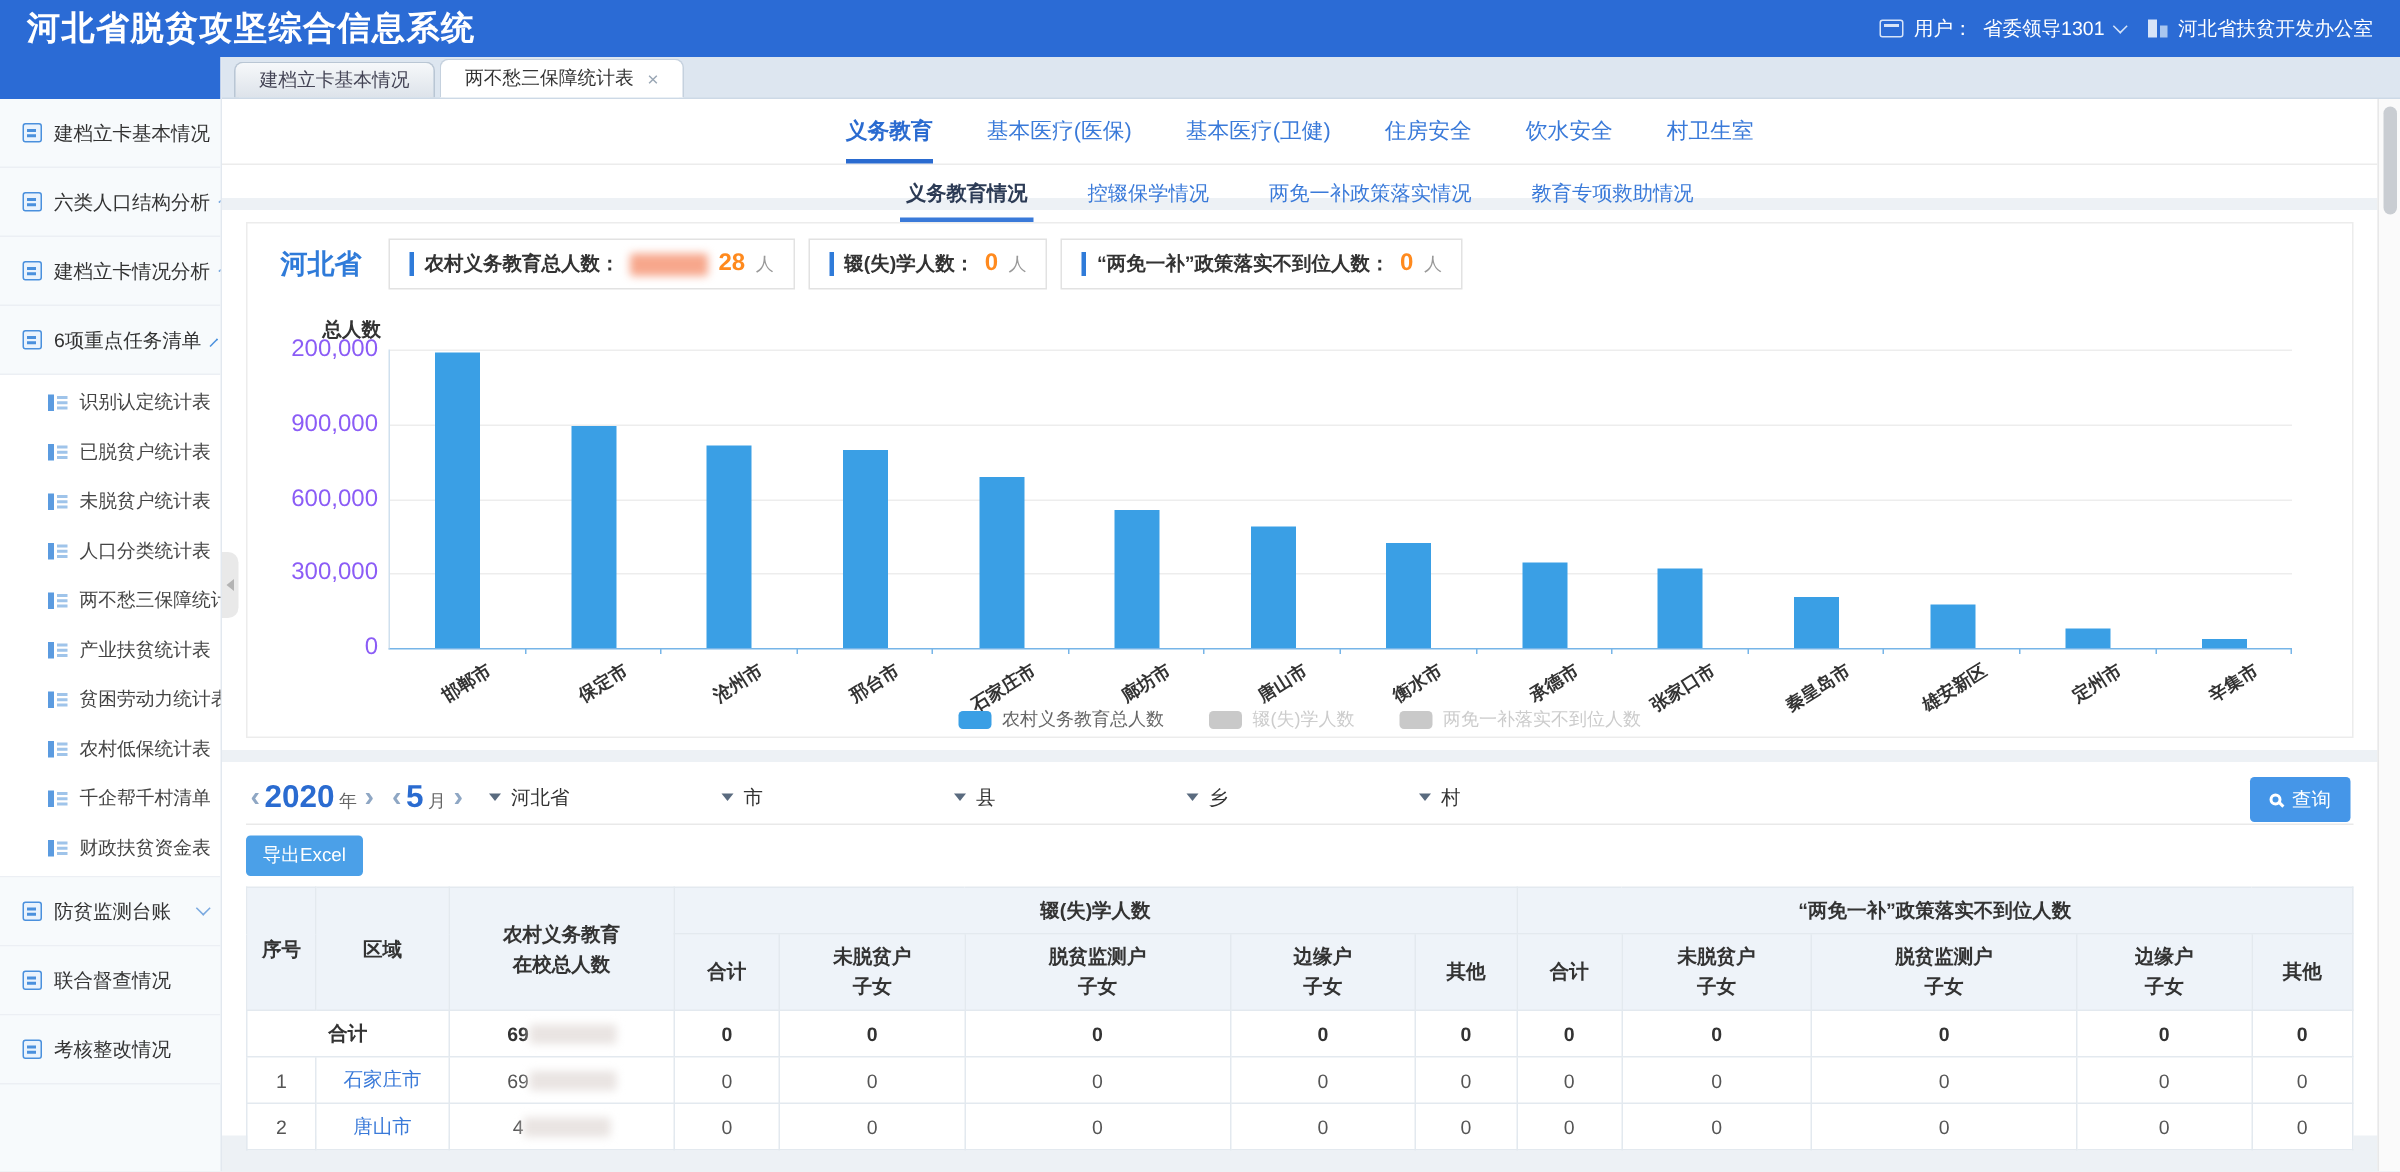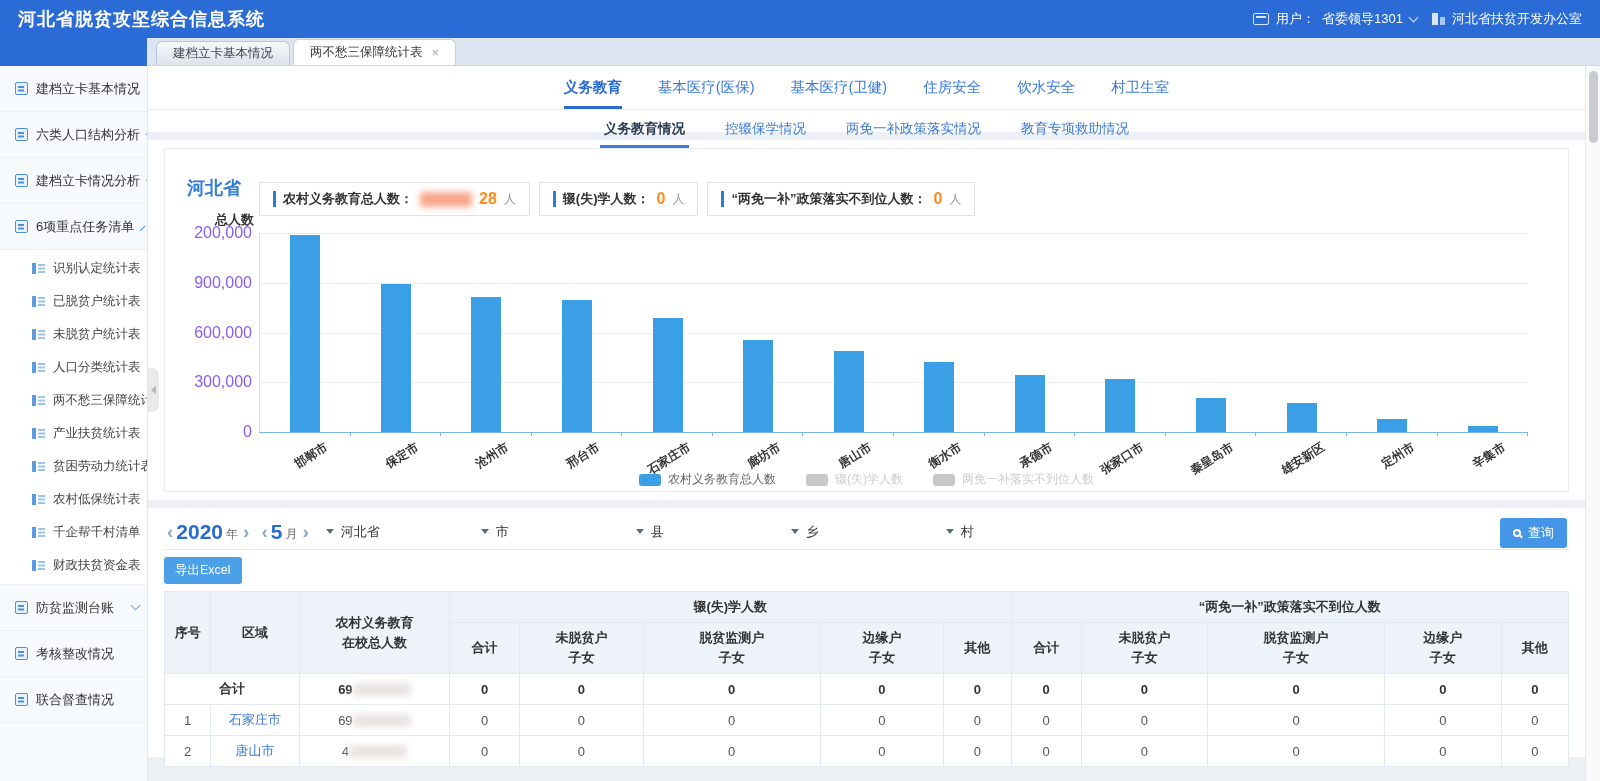--- a/index.html
+++ b/index.html
@@ -2,21 +2,21 @@
 <html><head>
 <meta charset="utf-8">
 <style>
   * { margin:0; padding:0; box-sizing:border-box; }
   html,body { width:1600px; height:781px; overflow:hidden; background:#edf1f5;
     font-family:"Liberation Sans","DejaVu Sans",sans-serif; font-size:13px; color:#333; }
 
   
   .topbar { height:38px; background:#2b6bd5; display:flex; align-items:center;
     justify-content:space-between; padding:0 18px; color:#fff; }
-  .app-title { font-size:18px; font-weight:bold; letter-spacing:1px; }
+  .app-title { font-size:22px; font-weight:bold; letter-spacing:1px; }
   .topbar-right { display:flex; align-items:center; gap:7px; font-size:13px; }
   .ic-user-card { width:16px; height:12px; border:1.4px solid #d7e4f8; border-radius:2px; position:relative; }
   .ic-user-card::before { content:''; position:absolute; left:2px; top:2px; right:2px; height:2px; background:#d7e4f8; }
   .ic-building { width:13px; height:12px; position:relative; }
   .ic-building::before { content:''; position:absolute; left:0; bottom:0; width:6px; height:12px; background:#d7e4f8; }
   .ic-building::after  { content:''; position:absolute; right:0; bottom:0; width:5px; height:8px;  background:#a9c6ef; }
   .chev { width:7px; height:7px; border-right:1.6px solid #d7e4f8; border-bottom:1.6px solid #d7e4f8;
     transform:rotate(45deg); display:inline-block; margin-top:-3px; }
 
   
@@ -55,21 +55,21 @@
   .mtab.active { color:#2a6bd0; font-weight:bold; border-bottom-color:#2a6bd0; }
   .sub-tabs { display:flex; justify-content:center; align-items:stretch; gap:32px; height:38px; }
   .stab { font-size:13.5px; color:#3a7ad9; display:flex; align-items:center; cursor:pointer; border-bottom:3px solid transparent; padding:2px 4px 0; }
   .stab.active { color:#2c3b55; font-weight:bold; border-bottom-color:#3a7ad9; }
 
   
   .card-chart { margin-top:8px; height:360px; padding:8px 16px; }
   .panel { border:1px solid #ececec; height:344px; position:relative; padding:10px 14px; }
   .stats-row { display:flex; align-items:center; }
   .region { font-size:18px; font-weight:bold; color:#2f7bd9; margin:0 18px 0 8px; }
-  .stat-box { display:flex; align-items:center; gap:7px; border:1px solid #e2e2e2; height:34px; padding:12px 13px; margin-right:9px; background:#fff;margin-top:23px; }
+  .stat-box { display:flex; align-items:center; gap:7px; border:1px solid #e2e2e2; height:34px; padding:12px 13px; margin-right:9px; background:#fff; }
   .stat-bar { width:3px; height:16px; background:#2f7bd9; flex:none; }
   .stat-label { font-weight:bold; font-size:13px; color:#333; white-space:nowrap; }
   .stat-value { color:#ff8a1e; font-weight:bold; font-size:16px; }
   .stat-suffix { color:#999; font-size:12px; }
   .redact { display:inline-block; vertical-align:-2px; border-radius:2px; filter:blur(3px); }
   .redact.orange { width:52px; height:15px; background:#f7a78c; }
   .redact.gray { width:58px; height:13px; background:#e9e4e2; }
 
   .chart-area { position:absolute; left:14px; right:14px; top:62px; bottom:6px; }
   .y-title { position:absolute; left:36px; top:0; font-size:13px; font-weight:bold; color:#333; }
@@ -198,25 +198,25 @@
             <span>财政扶贫资金表</span>
           </div>
         </div>
         <div class="side-item">
           <span class="ic-doc"></span>
           <span class="lbl">防贫监测台账</span>
           <span class="chev-b down"></span>
         </div>
         <div class="side-item">
           <span class="ic-doc"></span>
+          <span class="lbl">联合督查情况</span>
+        </div>
+        <div class="side-item">
+          <span class="ic-doc"></span>
           <span class="lbl">考核整改情况</span>
-        </div>
-        <div class="side-item">
-          <span class="ic-doc"></span>
-          <span class="lbl">联合督查情况</span>
         </div>
       </div>
   </aside>
 
   <section class="content">
     <div class="tabstrip">
       <div id="window-tabs" style="display:flex; gap:3px; align-items:flex-end;">
           <div class="wtab">
             <span>建档立卡基本情况</span>
           </div>

